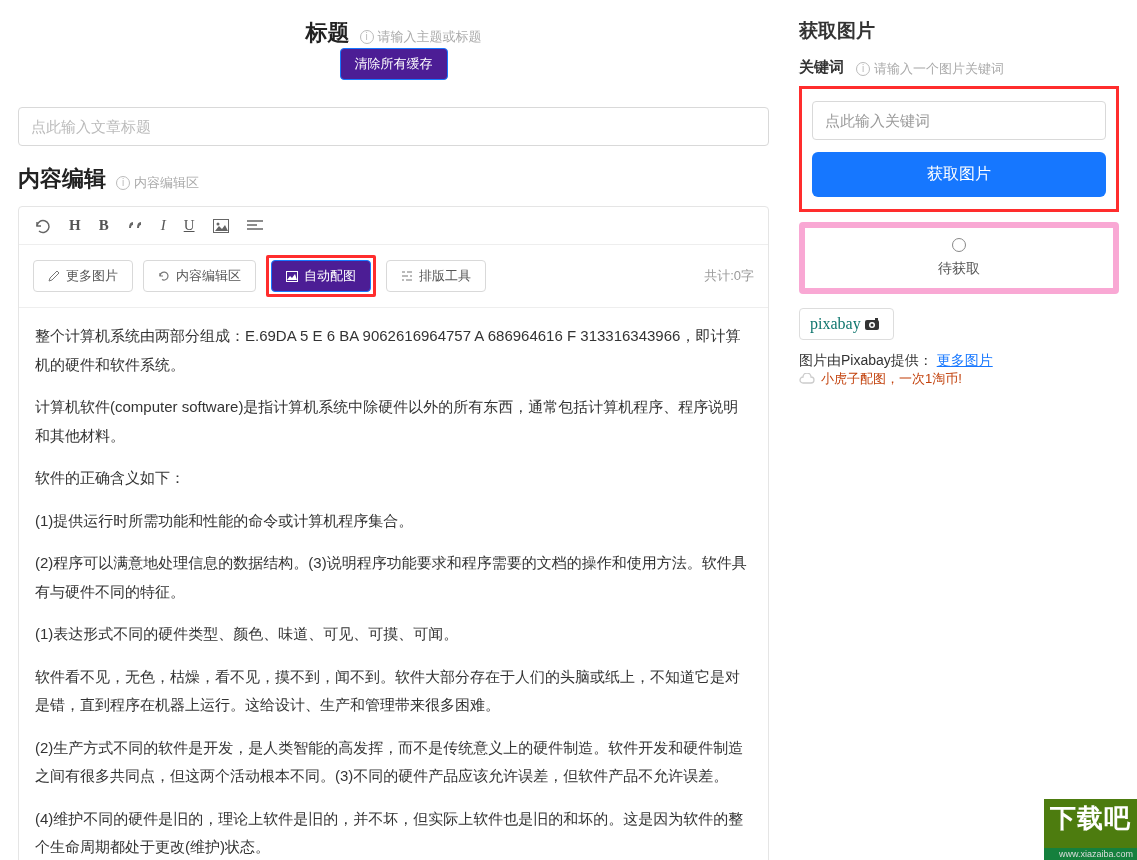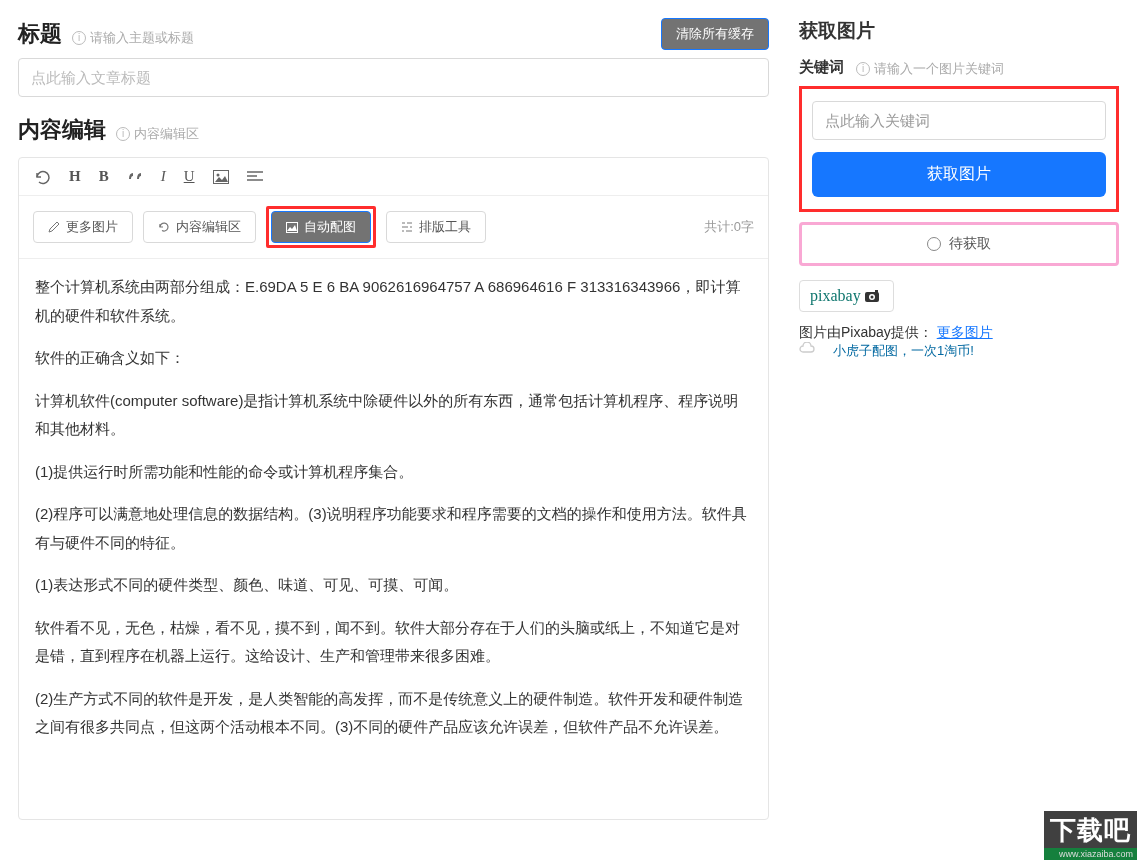--- a/index.html
+++ b/index.html
@@ -1,28 +1,28 @@
 <!DOCTYPE html>
 <html><head>
 <meta charset="utf-8">
 <style>
 * { box-sizing: border-box; margin: 0; padding: 0; }
 body { font-family: -apple-system, "PingFang SC", "Microsoft YaHei", sans-serif; background: #fff; color: #333; font-size: 14px; }
 .container { display: flex; width: 1137px; height: 860px; }
 .main { flex: 1; padding: 18px 18px 0 18px; min-width: 0; }
 .sidebar { width: 350px; padding: 18px 18px 0 12px; position: relative; }
 
-.title-row { display: flex; align-items: center; justify-content: space-between; margin-bottom: 8px; }
+.title-row { display: flex; align-items: center; justify-content: flex-start; margin-bottom: 27px; flex-direction: column; }
 .title-left { display: flex; align-items: baseline; gap: 10px; }
 .section-heading { font-size: 22px; font-weight: 600; color: #222; }
 .hint { color: #aaa; font-size: 13px; display: inline-flex; align-items: center; gap: 4px; }
 .hint-icon { display: inline-flex; width: 14px; height: 14px; border: 1px solid #bbb; border-radius: 50%; align-items: center; justify-content: center; font-size: 10px; color: #bbb; }
 
 .btn { display: inline-flex; align-items: center; gap: 6px; border: 1px solid #d9d9d9; background: #fff; padding: 6px 14px; border-radius: 4px; cursor: pointer; font-size: 13px; color: #555; white-space: nowrap; }
-.btn-primary { background: #737373; border-color: #1677ff; color: #fff; }
+.btn-primary { background: #4c1d95; border-color: #1677ff; color: #fff; }
 .btn-icon { font-size: 13px; }
 
 .input { width: 100%; border: 1px solid #d9d9d9; border-radius: 4px; padding: 10px 12px; font-size: 15px; color: #333; outline: none; }
 .input::placeholder { color: #bbb; }
 
 .content-heading-row { display: flex; align-items: baseline; gap: 10px; margin: 18px 0 12px 0; }
 
 .editor-border { border: 1px solid #e5e5e5; border-radius: 4px; overflow: hidden; }
 .toolbar { display: flex; align-items: center; gap: 18px; padding: 10px 14px; border-bottom: 1px solid #eee; color: #666; }
 .tb-btn { cursor: pointer; font-size: 15px; color: #555; display: inline-flex; align-items: center; }
@@ -43,33 +43,33 @@
 
 
 .side-heading { font-size: 19px; font-weight: 600; margin-bottom: 14px; }
 .side-sub-row { display: flex; align-items: baseline; gap: 12px; margin-bottom: 8px; }
 .side-sub { font-size: 15px; font-weight: 600; }
 .side-box { border: 3px solid #ff2d2d; padding: 12px 10px; margin-bottom: 10px; }
 .side-input { width: 100%; border: 1px solid #d9d9d9; border-radius: 4px; padding: 10px 12px; font-size: 15px; margin-bottom: 12px; outline: none; }
 .side-input::placeholder { color: #999; }
 .side-btn-primary { width: 100%; background: #1677ff; color: #fff; border: none; border-radius: 6px; padding: 12px; font-size: 16px; cursor: pointer; }
 
-.pending-btn { width: 100%; border: 3px solid #f9a8d4; background: #fff; border-radius: 4px; padding: 10px; display: flex; align-items: center; justify-content: center; gap: 8px; cursor: pointer; font-size: 14px; color: #555; margin-bottom: 14px; }
+.pending-btn { width: 100%; border: 6px solid #f9a8d4; background: #fff; border-radius: 4px; padding: 10px; display: flex; align-items: center; justify-content: center; gap: 8px; cursor: pointer; font-size: 14px; color: #555; margin-bottom: 14px; flex-direction: column; }
 .pending-icon { width: 14px; height: 14px; border: 1.5px solid #888; border-radius: 50%; }
 
 .pixabay { border: 1px solid #ddd; border-radius: 4px; padding: 6px 10px; display: inline-flex; align-items: center; gap: 4px; font-family: Georgia, serif; font-size: 16px; color: #0f766e; margin-bottom: 12px; }
 .pixabay-cam { font-size: 14px; }
 
 .provided-row { font-size: 14px; color: #333; }
 .provided-row a { color: #1677ff; text-decoration: underline; }
 
-.footer-note { font-size: 13px; color: #0369a1; display: flex; gap: 18px; }
+.footer-note { font-size: 13px; color: #c2410c; display: flex; align-items: center; gap: 6px; }
 .cloud-icon { font-size: 14px; color: #ccc; }
 .wm-wrap { position: absolute; right: 0; bottom: 0; }
-.wm-main { background:#404040; color:#fff; font-size:26px; font-weight:900; padding:2px 6px 0 6px; letter-spacing:1px; font-family: "SimHei", sans-serif; }
+.wm-main { background:#4d7c0f; color:#fff; font-size:26px; font-weight:900; padding:2px 6px 12px 6px; letter-spacing:1px; font-family: "SimHei", sans-serif; }
 .wm-url { background:#15803d; color:#ddd; font-size:9px; padding:1px 4px; text-align:right; }
 
 svg { display: block; }
 </style>
 </head>
 <body>
 
 <div class="container">
   <div class="main">
 
@@ -170,27 +170,28 @@
               </svg>
           </span>
           <span>排版工具</span>
         </button>
         <span class="spacer"></span>
         <span class="char-count">共计:0字</span>
       </div>
 
       <div class="editor-content">
         <p>整个计算机系统由两部分组成：E.69DA 5 E 6 BA 9062616964757 A 686964616 F 313316343966，即计算机的硬件和软件系统。</p>
+        <p>计算机软件(computer software)是指计算机系统中除硬件以外的所有东西，通常包括计算机程序、程序说明和其他材料。</p>
         <p>软件的正确含义如下：</p>
-        <p>计算机软件(computer software)是指计算机系统中除硬件以外的所有东西，通常包括计算机程序、程序说明和其他材料。</p>
         <p>(1)提供运行时所需功能和性能的命令或计算机程序集合。</p>
         <p>(2)程序可以满意地处理信息的数据结构。(3)说明程序功能要求和程序需要的文档的操作和使用方法。软件具有与硬件不同的特征。</p>
         <p>(1)表达形式不同的硬件类型、颜色、味道、可见、可摸、可闻。</p>
         <p>软件看不见，无色，枯燥，看不见，摸不到，闻不到。软件大部分存在于人们的头脑或纸上，不知道它是对是错，直到程序在机器上运行。这给设计、生产和管理带来很多困难。</p>
         <p>(2)生产方式不同的软件是开发，是人类智能的高发挥，而不是传统意义上的硬件制造。软件开发和硬件制造之间有很多共同点，但这两个活动根本不同。(3)不同的硬件产品应该允许误差，但软件产品不允许误差。</p>
+        <p>(4)维护不同的硬件是旧的，理论上软件是旧的，并不坏，但实际上软件也是旧的和坏的。这是因为软件的整个生命周期都处于更改(维护)状态。</p>
       </div>
     </div>
   </div>
 
   <div class="sidebar">
     <div class="side-heading">获取图片</div>
 
     <div class="side-sub-row">
       <span class="side-sub">关键词</span>
       <span class="hint">

